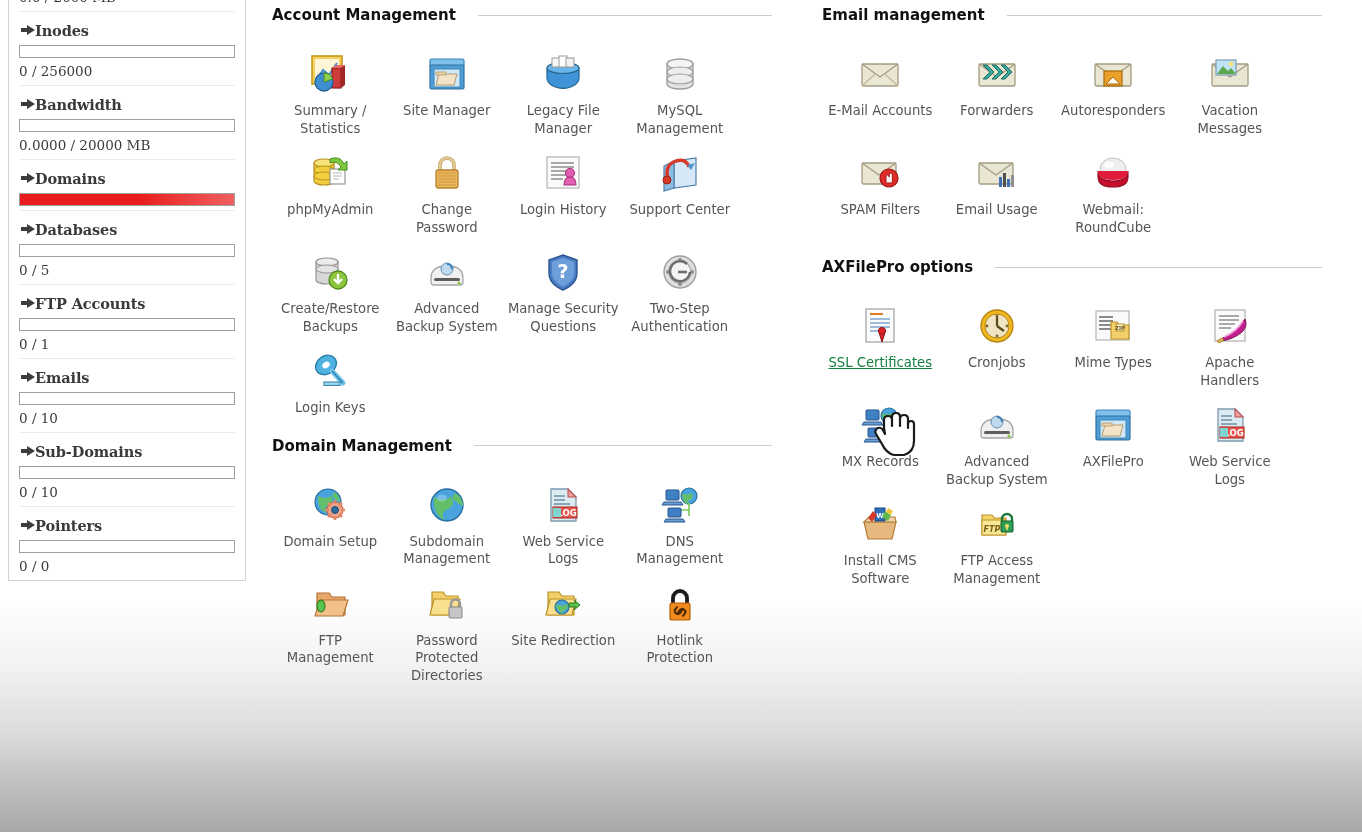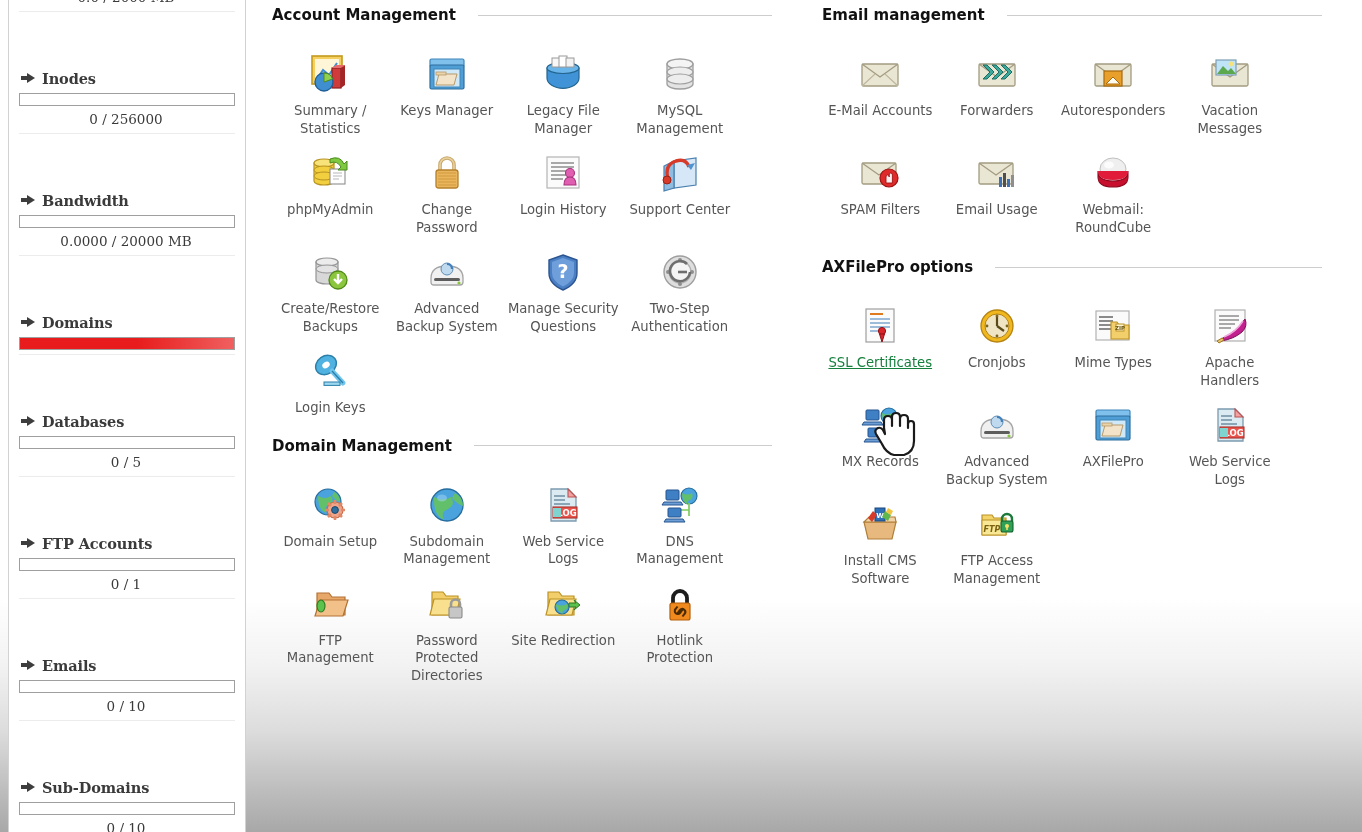--- a/index.html
+++ b/index.html
@@ -20,23 +20,22 @@
   #sidebar {
     position: absolute; left: 8px; top: -18px;
     width: 238px;
     background: #ffffff;
     border: 1px solid #d2d2d2;
     padding: 0 10px;
   }
   .stat-block { border-bottom: 1px solid #ececec; padding: 6px 0 4px 0; }
   .stat-block:last-child { border-bottom: none; }
   .stat-head {
-    display: flex; align-items: center; gap: 7px;
+    display: flex; align-items: center; gap: 0;
     padding: 4px 0 6px 2px;
-    margin-top: 48px;
   }
   .arrow-icon {
     display: inline-block; width: 14px; height: 12px;
     position: relative; flex: 0 0 auto;
   }
   .arrow-icon::before {
     content: ""; position: absolute; left: 0; top: 3px;
     width: 8px; height: 4px; background: #3d3d3d;
   }
   .arrow-icon::after {
@@ -50,21 +49,21 @@
     font-size: 14.5px; font-weight: bold; color: #3a3a3a;
     font-family: "DejaVu Serif", "Liberation Serif", serif;
     letter-spacing: -0.1px;
   }
   .bar-track {
     height: 13px; border: 1px solid #9f9f9f;
     background: #ffffff; width: 100%;
   }
   .bar-fill { height: 100%; }
   .stat-value {
-    text-align: center; font-size: 13.5px; color: #3a3a3a;
+    text-align: left; font-size: 13.5px; color: #3a3a3a;
     padding: 5px 2px 2px 0;
     font-family: "DejaVu Serif", "Liberation Serif", serif;
   }
   .stat-value.top-clip { padding-top: 0; }
 
   
   .column { position: absolute; top: 0; }
   #col-left  { left: 272px;  width: 500px; }
   #col-right { left: 822px;  width: 500px; }
 
@@ -228,21 +227,21 @@
         <div class="tile">
           <div class="tile-icon">
             <svg width="44" height="44" viewBox="0 0 44 44">
      <rect x="5" y="7" width="34" height="8" rx="1.5" fill="#7fc0ec" stroke="#3f86b8" stroke-width="1.2"></rect>
      <rect x="5" y="13" width="34" height="24" rx="1.5" fill="#4f9ed6" stroke="#2e6e9e" stroke-width="1.2"></rect>
      <rect x="9" y="17" width="26" height="18" fill="#cfe9f8" stroke="#3f86b8" stroke-width="1"></rect>
      <path d="M11 33 l3-11 18 0 -3 11z" fill="#f3e3c8" stroke="#b79a6a" stroke-width="1"></path>
      <rect x="11" y="20" width="10" height="3" fill="#e9d3ab" stroke="#b79a6a" stroke-width=".8"></rect>
    </svg>
           </div>
-          <div class="tile-label">Keys Manager</div>
+          <div class="tile-label">Site Manager</div>
         </div>
         <div class="tile">
           <div class="tile-icon">
             <svg width="44" height="44" viewBox="0 0 44 44">
      <path d="M6 16 h32 v10 a14 9 0 0 1 -32 0z" fill="#3f93d6" stroke="#23648f" stroke-width="1.2"></path>
      <ellipse cx="22" cy="16" rx="16" ry="5.5" fill="#69b4e8" stroke="#23648f" stroke-width="1.2"></ellipse>
      <rect x="11" y="6" width="8" height="9" fill="#f7f7f7" stroke="#9a9a9a" stroke-width="1"></rect>
      <rect x="18" y="4" width="8" height="11" fill="#ffffff" stroke="#9a9a9a" stroke-width="1"></rect>
      <rect x="25" y="6" width="8" height="9" fill="#f2f2f2" stroke="#9a9a9a" stroke-width="1"></rect>
    </svg>

